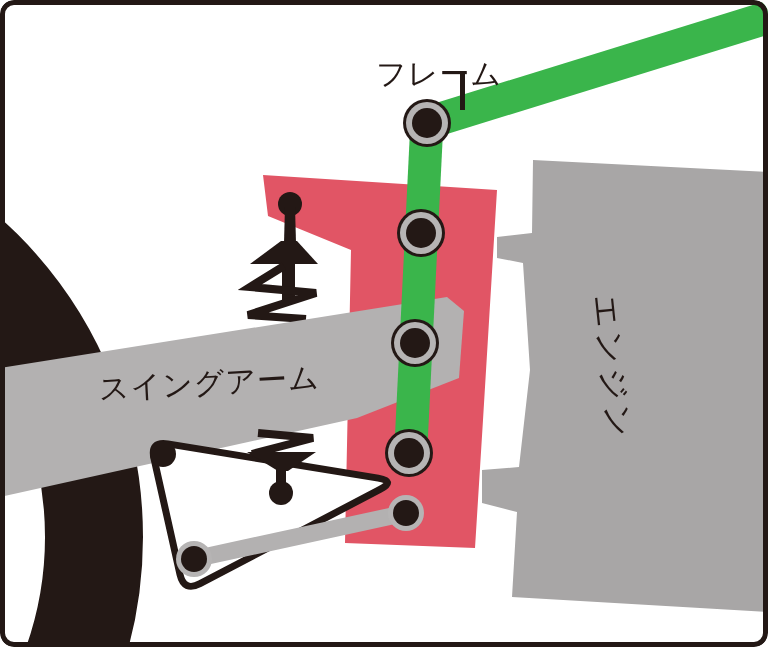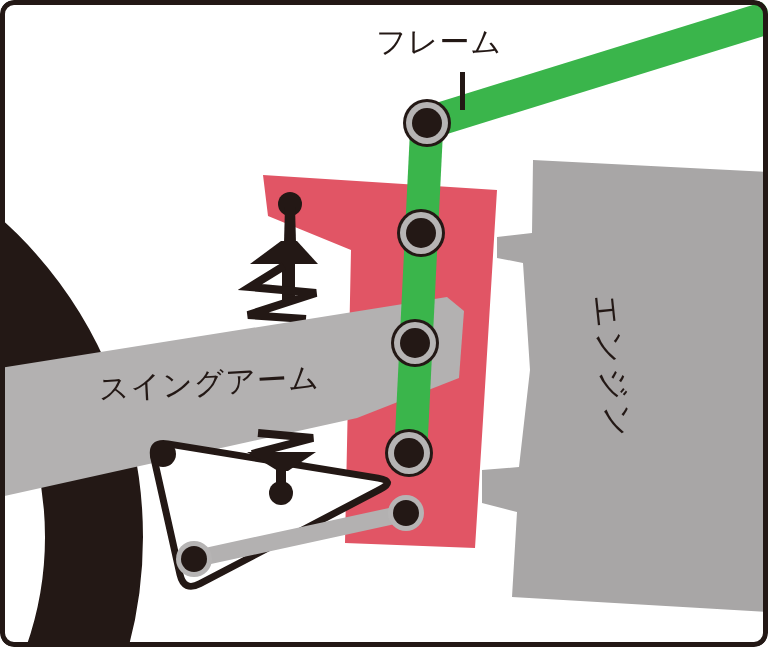--- a/index.html
+++ b/index.html
@@ -17,21 +17,21 @@
   .arm-gray{fill:var(--c-arm_gray,#b3b1b1);}
   .arm-stroke{stroke:var(--c-arm_gray,#b3b1b1);fill:none;}
   .ring-gray{fill:var(--c-ring_gray,#b6b4b4);}
   .green-stroke{stroke:var(--c-green,#3ab54b);fill:none;}
   .tri{fill:#ffffff;stroke:var(--c-black,#231815);stroke-width:7;}
   .label{
     position:absolute;color:var(--c-black,#231815);
     font-size:30px;font-weight:500;letter-spacing:1px;white-space:nowrap;
     line-height:1;
   }
-  .label-frame{left:376px;top:27px;}
+  .label-frame{left:376px;top:59px;}
   .label-swingarm{left:98px;top:374px;transform:rotate(-3deg);transform-origin:0 0;}
   .label-engine{left:621px;top:293px;font-size:32px;letter-spacing:4px;
     transform:rotate(84deg);transform-origin:0 0;}
   .leader{position:absolute;left:460px;top:72px;width:5px;height:38px;
     background:var(--c-black,#231815);}
   .border-frame{
     position:absolute;inset:0;border:5px solid var(--c-black,#231815);
     border-radius:14px;pointer-events:none;
   }
 </style>

